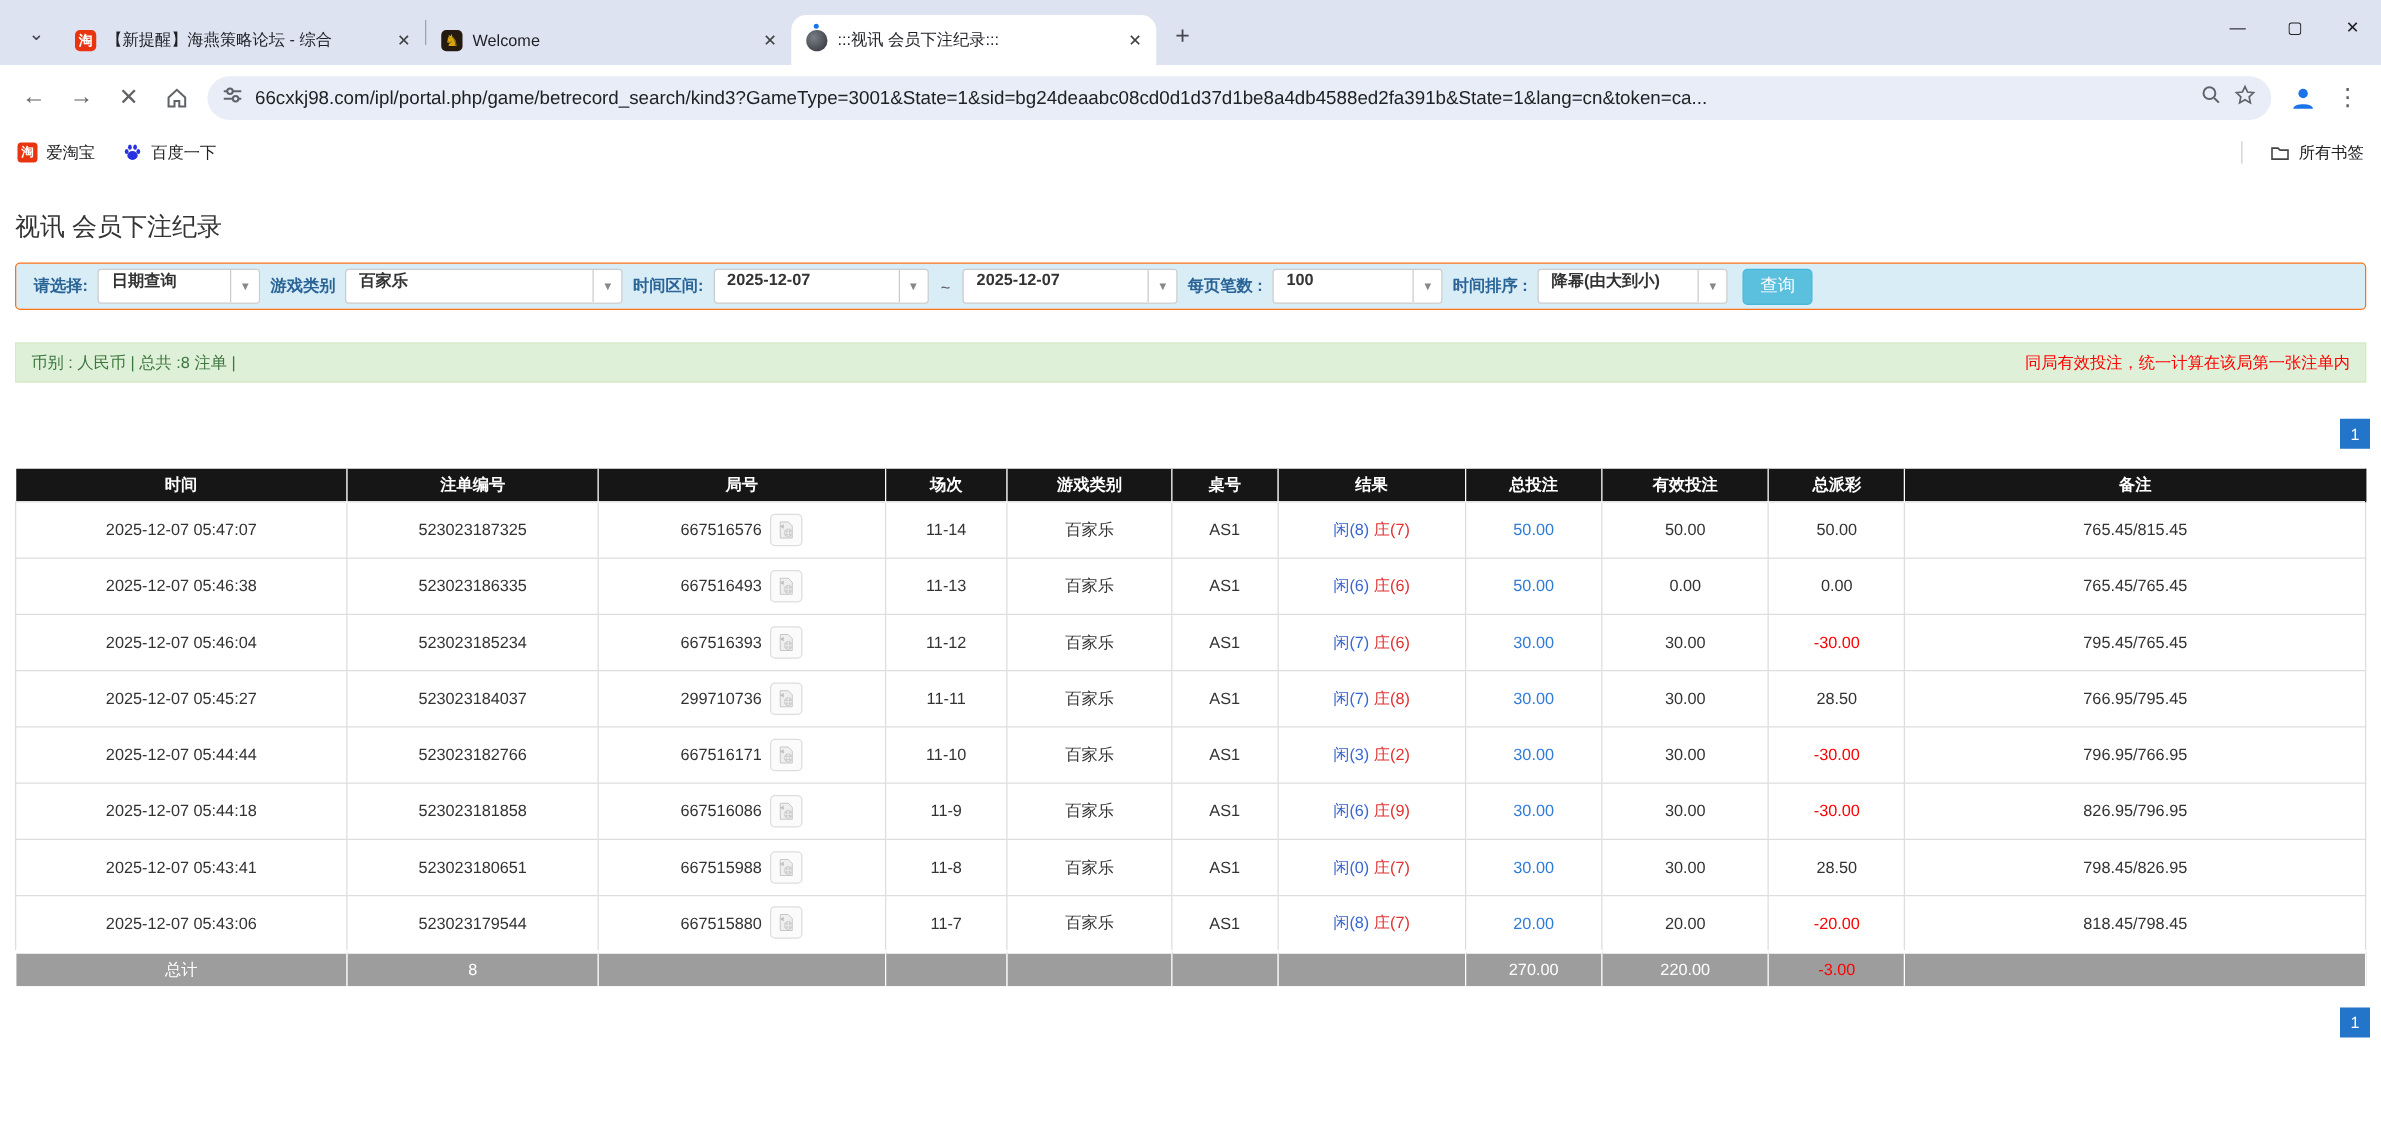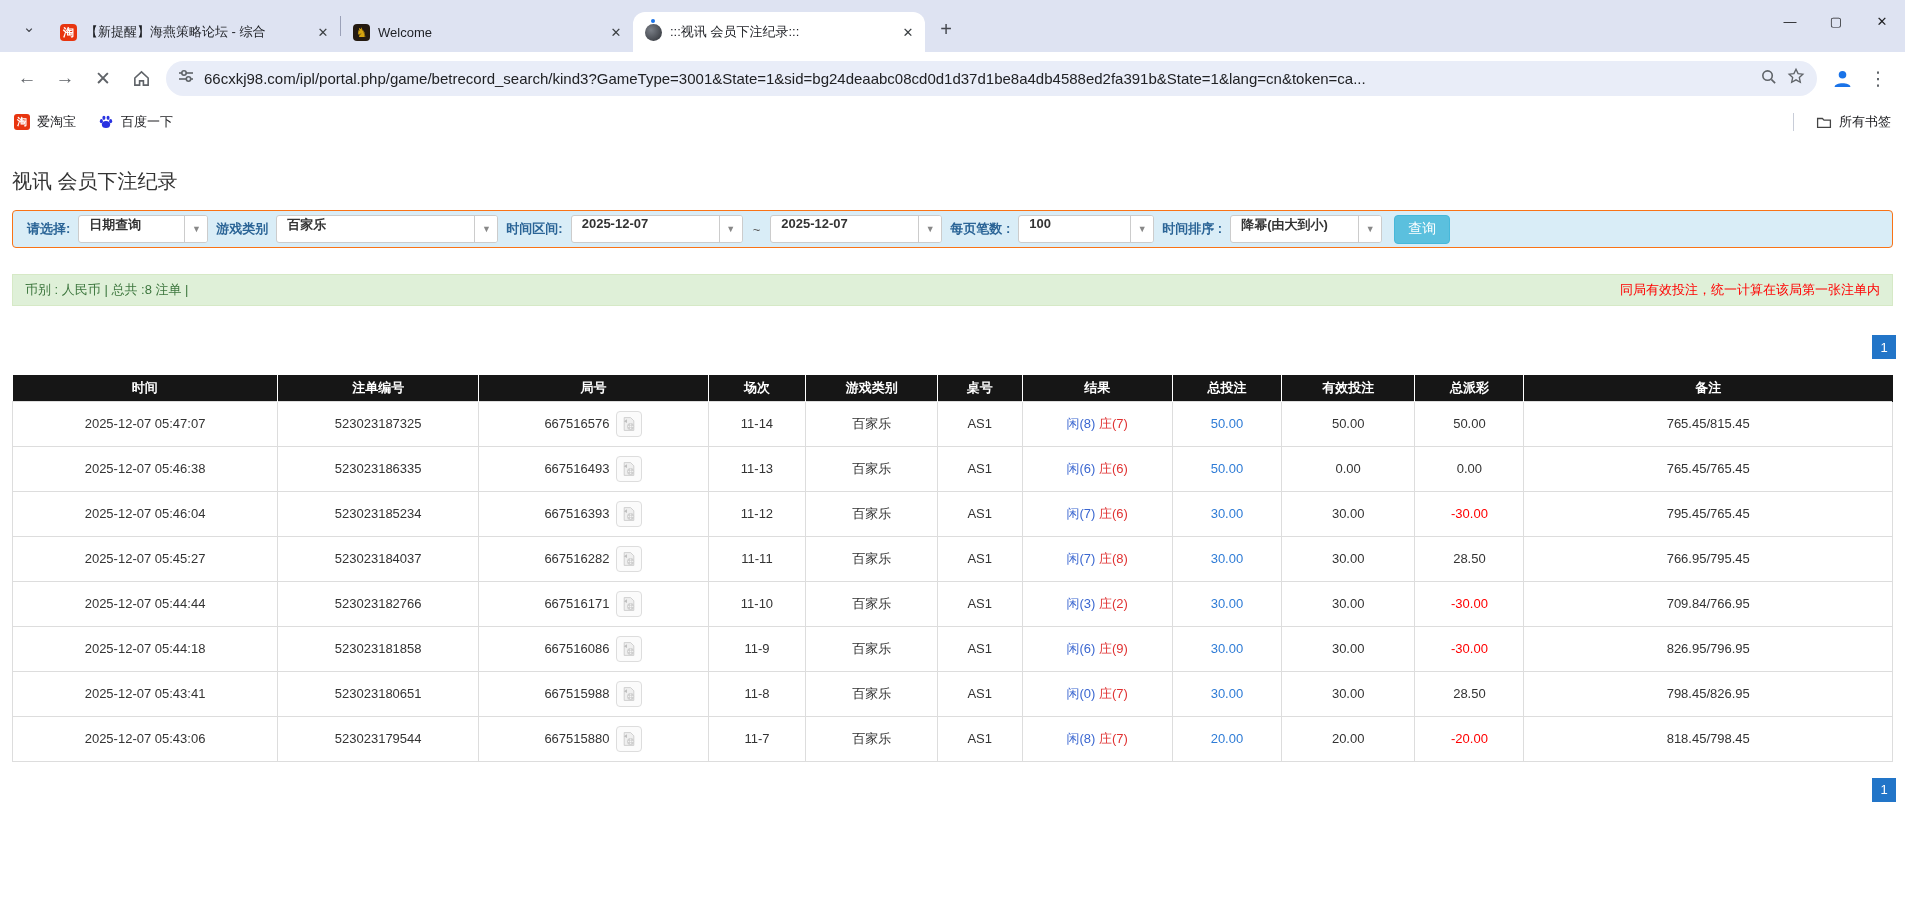--- a/index.html
+++ b/index.html
@@ -337,21 +337,21 @@
           <td><span class="res-p">闲(7)</span> <span class="res-b">庄(6)</span></td>
           <td><a class="betlink">30.00</a></td>
           <td>30.00</td>
           <td class="neg">-30.00</td>
           <td>795.45/765.45</td>
         </tr>
         <tr>
           <td>2025-12-07 05:45:27</td>
           <td>523023184037</td>
           <td><span class="round-wrap">
-              <span>667516282</span>
+              <span>299710736</span>
               <span class="vid-btn">
                 <svg width="16" height="16" viewBox="0 0 20 20">
                   <path d="M4 2 h8 l4 4 v12 H4 Z" fill="#efefef" stroke="#c6c6c6"></path>
                   <circle cx="12" cy="13" r="4.4" fill="#cfcfcf"></circle>
                   <circle cx="12" cy="13" r="1.1" fill="#f5f5f5"></circle>
                   <circle cx="12" cy="10.4" r="0.9" fill="#efefef"></circle>
                   <circle cx="12" cy="15.6" r="0.9" fill="#efefef"></circle>
                   <circle cx="9.4" cy="13" r="0.9" fill="#efefef"></circle>
                   <circle cx="14.6" cy="13" r="0.9" fill="#efefef"></circle>
                   <path d="M3.5 6.5 l4 -2.3 v4.6 Z" fill="#bfbfbf"></path>
@@ -385,21 +385,21 @@
                 </svg>
               </span>
             </span></td>
           <td>11-10</td>
           <td>百家乐</td>
           <td>AS1</td>
           <td><span class="res-p">闲(3)</span> <span class="res-b">庄(2)</span></td>
           <td><a class="betlink">30.00</a></td>
           <td>30.00</td>
           <td class="neg">-30.00</td>
-          <td>709.84/766.95</td>
+          <td>796.95/766.95</td>
         </tr>
         <tr>
           <td>2025-12-07 05:44:18</td>
           <td>523023181858</td>
           <td><span class="round-wrap">
               <span>667516086</span>
               <span class="vid-btn">
                 <svg width="16" height="16" viewBox="0 0 20 20">
                   <path d="M4 2 h8 l4 4 v12 H4 Z" fill="#efefef" stroke="#c6c6c6"></path>
                   <circle cx="12" cy="13" r="4.4" fill="#cfcfcf"></circle>
@@ -468,19 +468,32 @@
             </span></td>
           <td>11-7</td>
           <td>百家乐</td>
           <td>AS1</td>
           <td><span class="res-p">闲(8)</span> <span class="res-b">庄(7)</span></td>
           <td><a class="betlink">20.00</a></td>
           <td>20.00</td>
           <td class="neg">-20.00</td>
           <td>818.45/798.45</td>
         </tr>
+        <tr class="sum-row">
+          <td>总计</td>
+          <td>8</td>
+          <td></td>
+          <td></td>
+          <td></td>
+          <td></td>
+          <td></td>
+          <td>270.00</td>
+          <td>220.00</td>
+          <td class="neg">-3.00</td>
+          <td></td>
+        </tr>
       </tbody>
   </table>
 
   <div class="pager-row bottom">
     <span class="page-num">1</span>
   </div>
 </div>
 
 </body></html>

